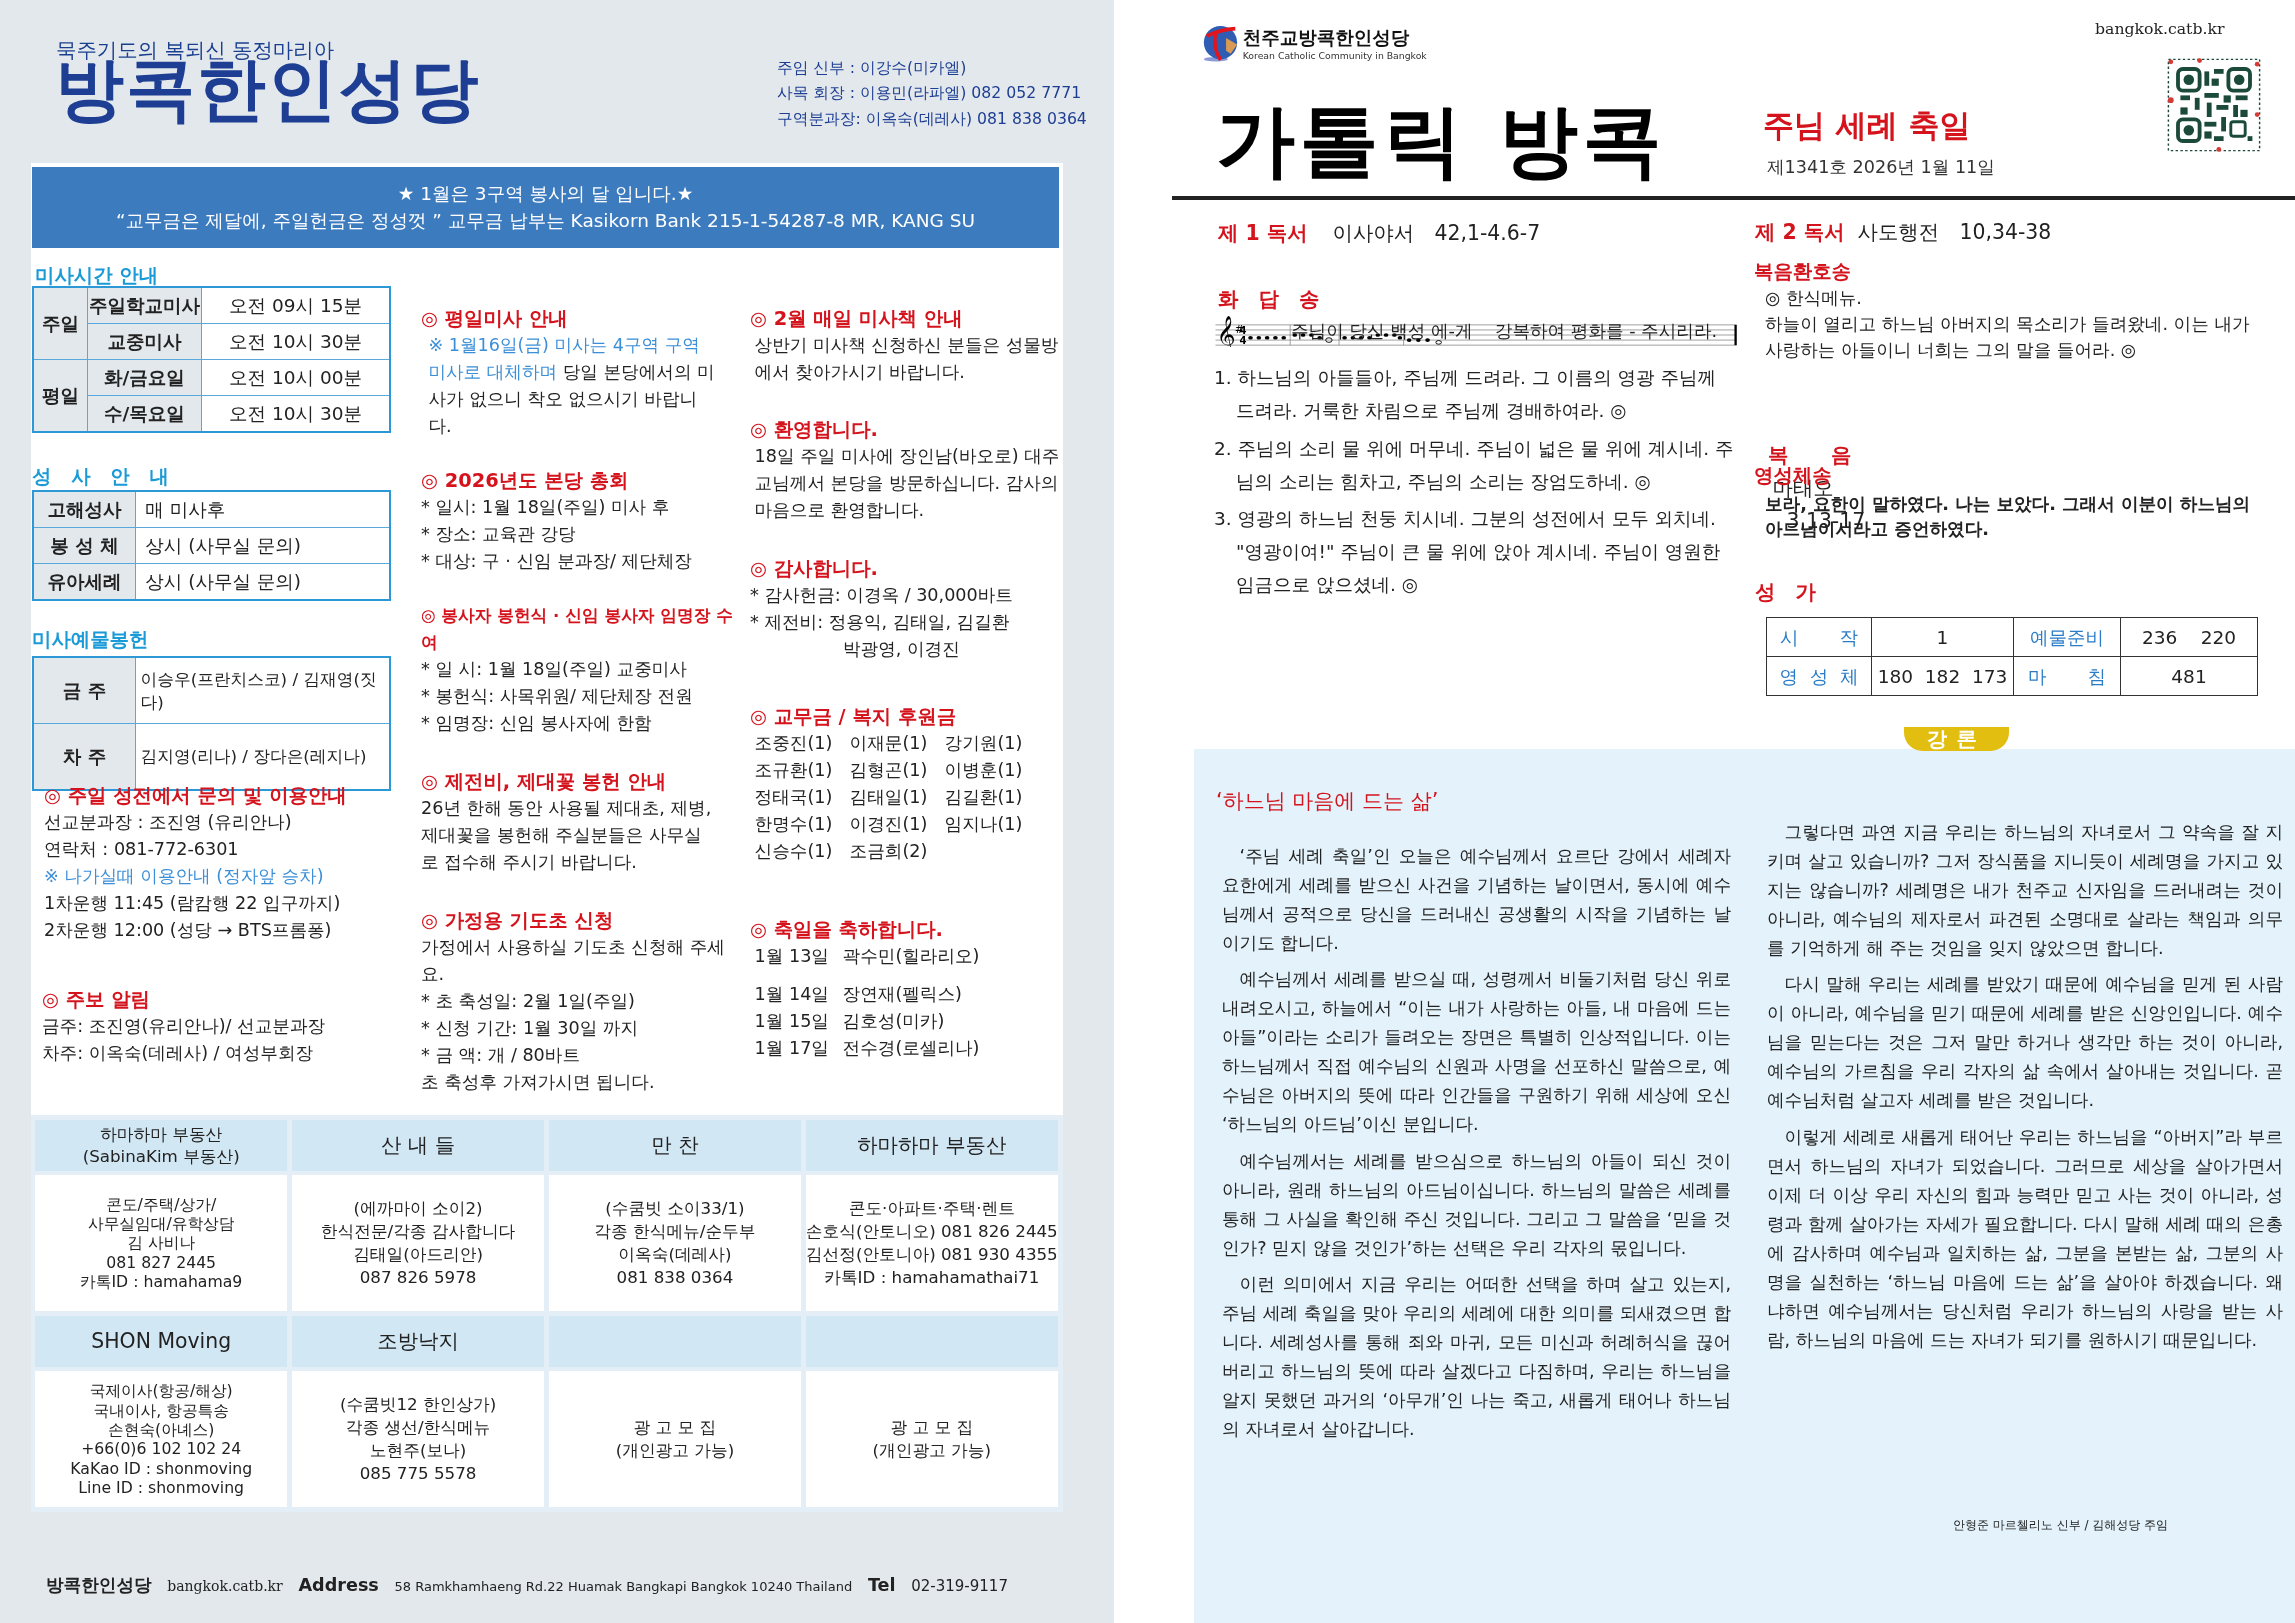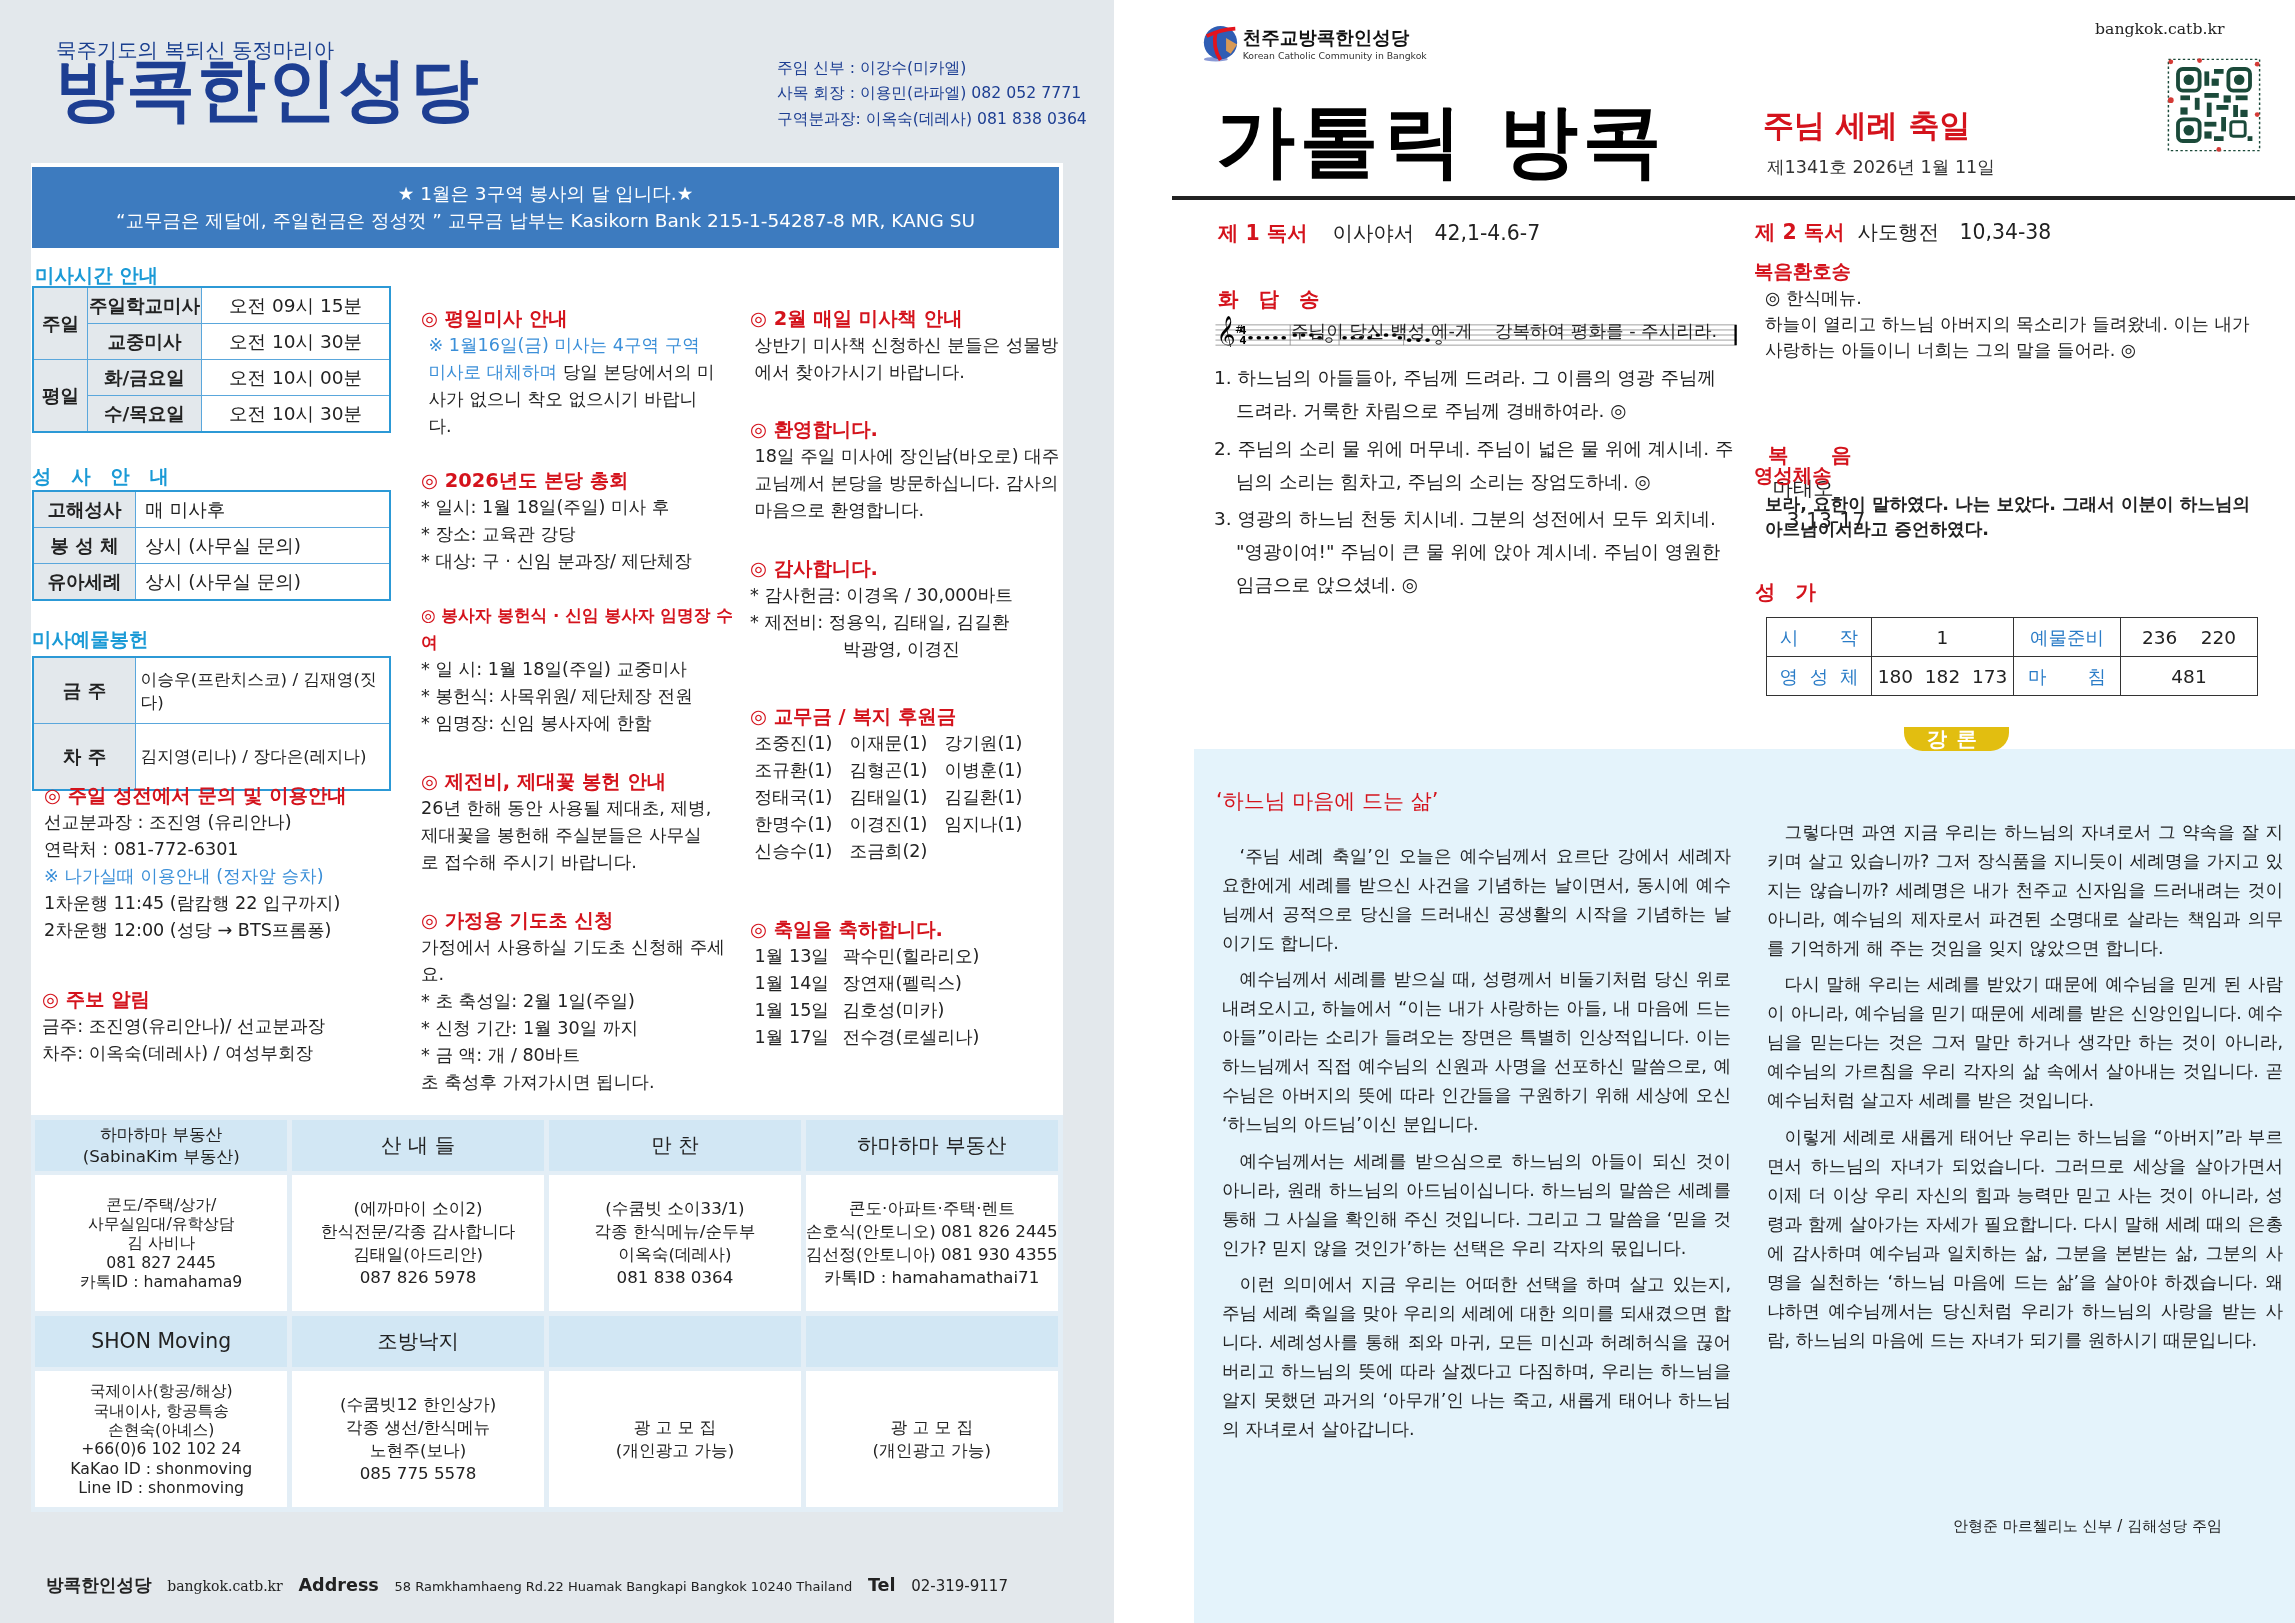--- a/index.html
+++ b/index.html
@@ -42,21 +42,21 @@
   .rd{position:absolute;font-size:20.4px;line-height:33px;}
   .psalm{position:absolute;font-size:18.5px;line-height:33px;}
   table.hymn{border-collapse:collapse;position:absolute;padding-left:46px;}
   table.hymn td{border:1.4px solid #333;font-size:18.5px;text-align:center;height:36px;}
   table.hymn td.k{color:#2a7cc7;}
   #sermon{position:absolute;left:1194px;top:749px;width:1102px;height:875px;background:#e4f3fb;}
   .tab{position:absolute;left:1904px;top:727px;width:105px;height:24px;background:#e2be10;border-radius:0 0 18.5px 18.5px;color:#fff;font-weight:bold;font-size:20.4px;text-align:center;line-height:24px;letter-spacing:9.3px;}
   .s-title{position:absolute;left:1216px;top:787px;font-size:21px;color:#d4131c;}
   .col{position:absolute;font-size:17.6px;line-height:29px;text-align:justify;color:#222;}
   .col p{margin:0 0 7.4px 0;text-indent:17.6px;}
-  .sign{position:absolute;left:1953px;top:1517px;font-size:15px;}
+  .sign{position:absolute;left:1953px;top:1517px;font-size:12px;}
 </style>
 </head>
 <body>
 
 <div id="left">
   <div class="abs tagline">묵주기도의 복되신 동정마리아</div>
   <div class="abs church">방콕한인성당</div>
   <div class="abs staff">
     <div>주임 신부 : 이강수(미카엘)</div>
     <div>사목 회장 : 이용민(라파엘) 082 052 7771</div>
@@ -218,21 +218,21 @@
           <span>조금희(2)</span>
           <span></span>
         </div>
       </div>
   </div>
 
   <div class="notice" style="left:750px;top:916px;width:315px;">
     <div class="h">◎ 축일을 축하합니다.</div>
     <div id="feast-rows">
         <div style="padding-left: 4.6px;"><span style="display: inline-block; width: 88px;">1월 13일</span><span>곽수민(힐라리오)</span></div>
-        <div style="padding-left: 4.6px;"><span style="display: inline-block; width: 88px;">1월 14일</span><span>장연재(펠릭스)</span></div>
+        <div style="padding-left: 4.6px;"><span style="display: inline-block; width: 88px; margin-top: 11px;">1월 14일</span><span>장연재(펠릭스)</span></div>
         <div style="padding-left: 4.6px;"><span style="display: inline-block; width: 88px;">1월 15일</span><span>김호성(미카)</span></div>
         <div style="padding-left: 4.6px;"><span style="display: inline-block; width: 88px;">1월 17일</span><span>전수경(로셀리나)</span></div>
       </div>
   </div>
 
   <div class="ads">
     <div class="adrow">
       <div class="adh small" id="adt0" style="flex-direction: column;">
           <div>하마하마 부동산</div>
           <div>(SabinaKim 부동산)</div>

